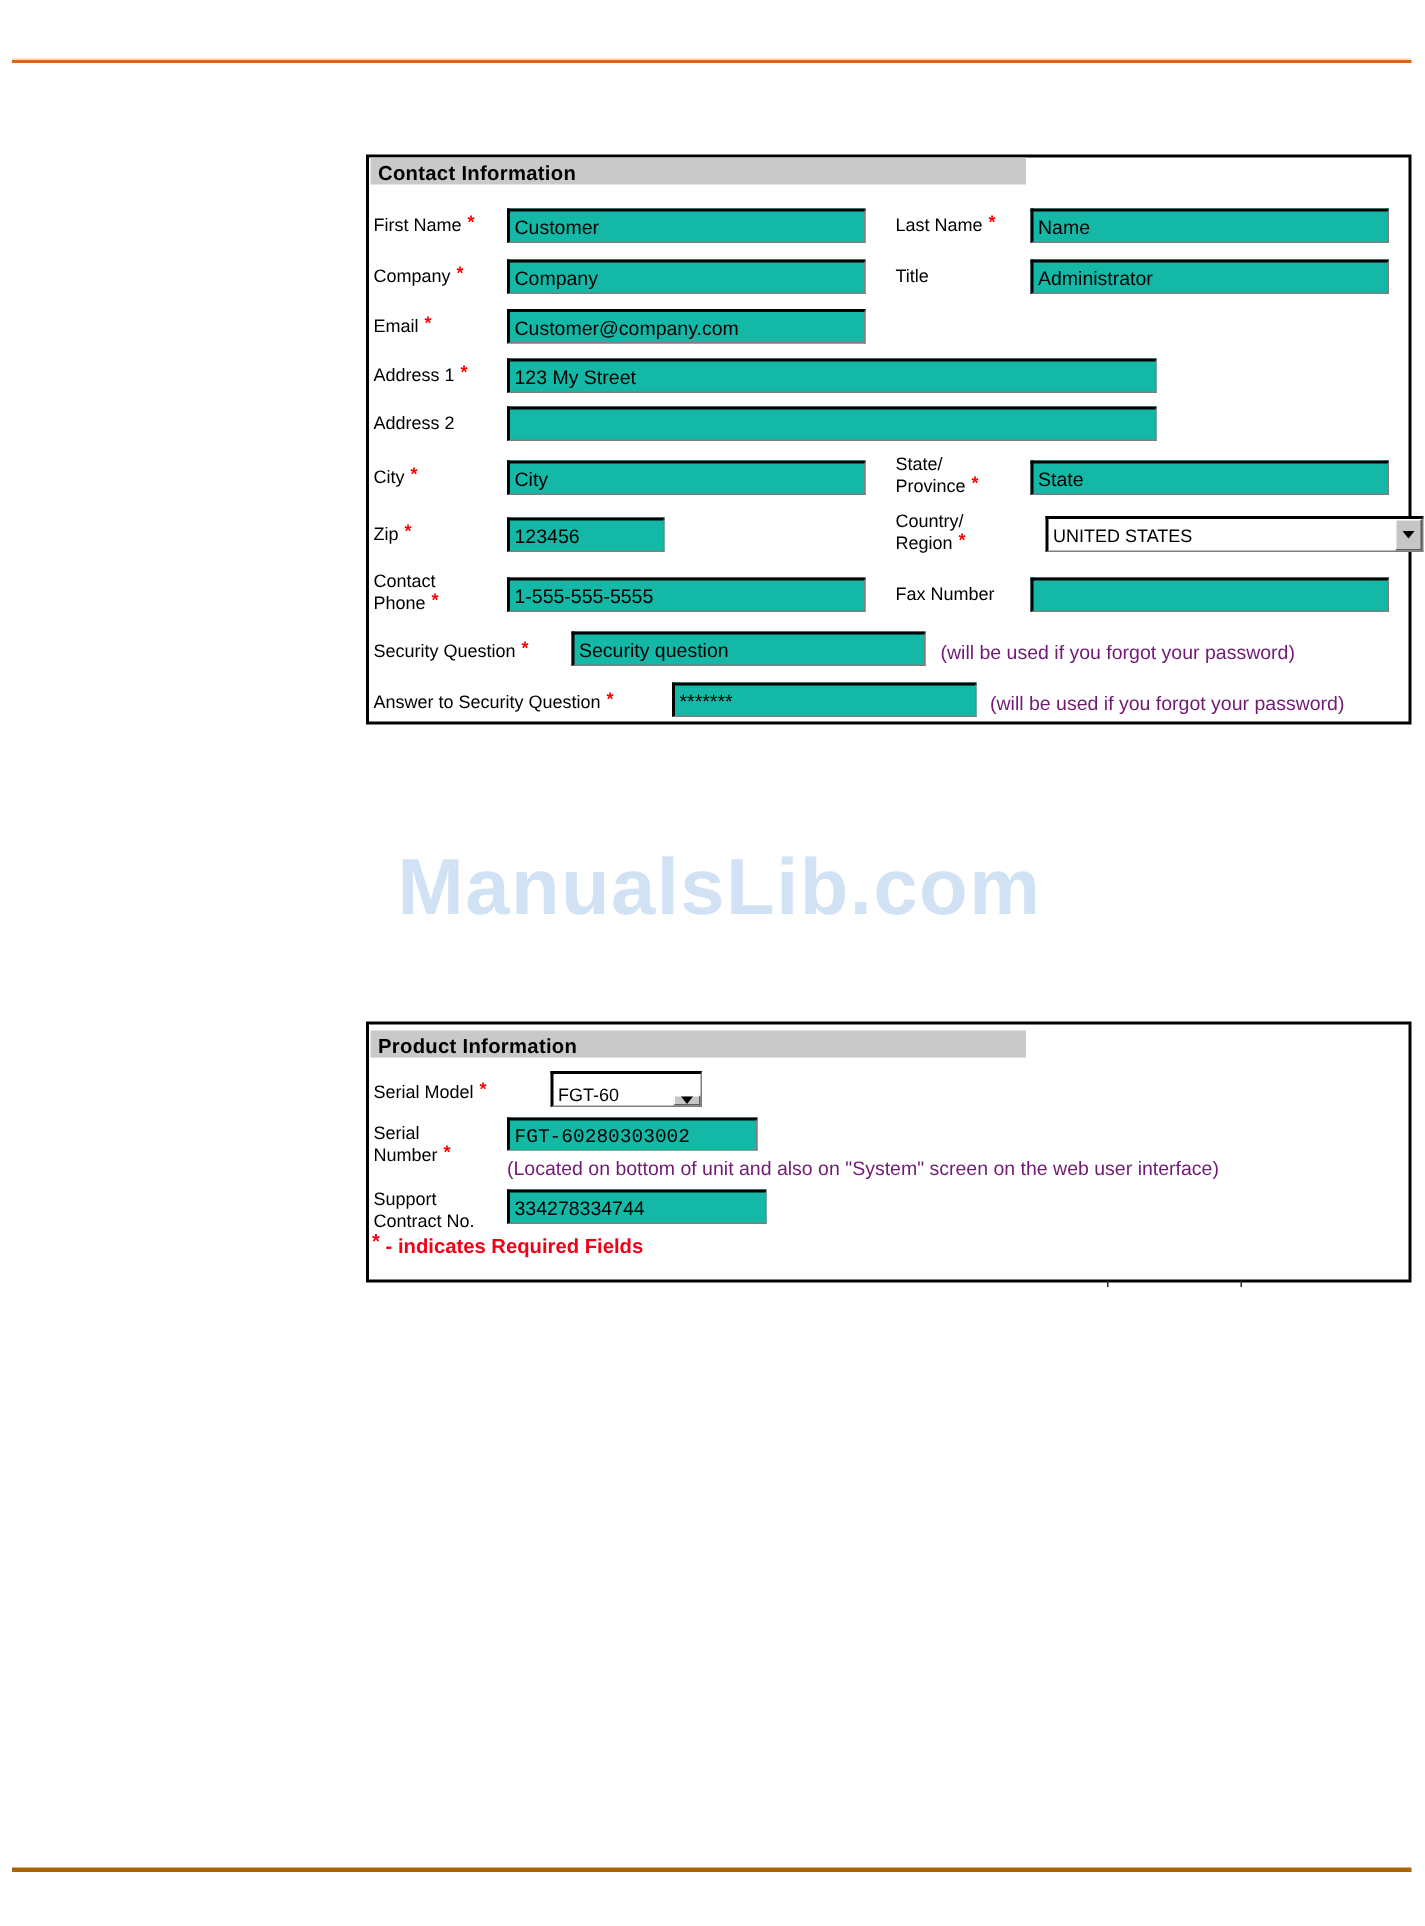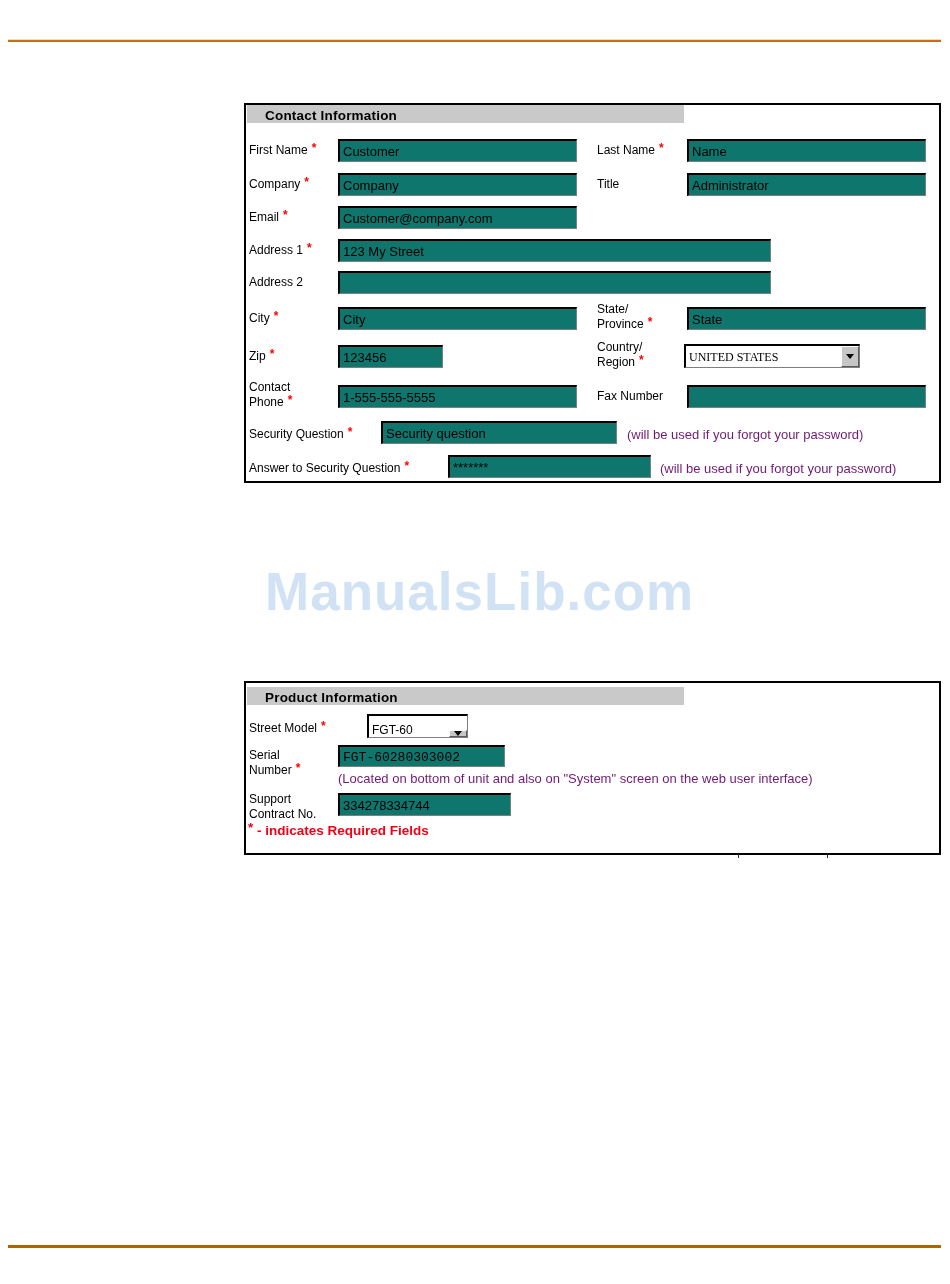--- a/index.html
+++ b/index.html
@@ -8,27 +8,27 @@
     font-family:"Liberation Sans", sans-serif;overflow:hidden;
   }
   .rule{position:absolute;left:8px;width:933px;}
   .rule-top-light{top:39px;height:1px;background:#eedfb2;}
   .rule-top-orange{top:40px;height:2px;background:#cf6a15;}
   .rule-bottom{top:1245px;height:3px;background:#ac6500;}
 
   .panel{position:absolute;left:244px;width:697px;background:#fff;border:2px solid #000;box-sizing:border-box;}
   .panel-header{
     position:absolute;left:1px;width:437px;height:18px;background:#c9c9c9;
-    font-size:13.5px;font-weight:bold;color:#000;line-height:22px;padding-left:18px;
+    font-size:13.5px;font-weight:bold;color:#000;line-height:22px;padding-left:5px;
     box-sizing:border-box;letter-spacing:.2px;
   }
   .lbl{position:absolute;font-size:12px;color:#000;white-space:nowrap;line-height:15px;}
   .req{color:#ff0000;font-weight:bold;font-size:12px;margin-left:4px;position:relative;top:-2px;}
   .tf{
-    position:absolute;background:#0f766e;color:#000;
+    position:absolute;background:#14b8a6;color:#000;
     border-top:2px solid #000;border-left:2px solid #000;
     border-right:1px solid #7e7e7e;border-bottom:1px solid #7e7e7e;
     font-family:"Liberation Sans",sans-serif;font-size:13px;
     height:23px;padding:1px 3px 0 3px;box-sizing:border-box;margin:0;outline:none;
   }
   .sel{
     position:absolute;background:#fff;display:flex;align-items:stretch;
     border-top:2px solid #000;border-left:2px solid #000;
     border-right:1px solid #7e7e7e;border-bottom:1px solid #7e7e7e;
     height:24px;box-sizing:border-box;cursor:default;
@@ -74,21 +74,21 @@
   <input class="tf" style="left: 92px; top: 166px; width: 433px;" value="">
 
   <span class="lbl" style="left:3px;top:206px;"><span>City</span><span class="req">*</span></span>
   <input class="tf" style="left: 92px; top: 202px; width: 239px;" value="City">
   <span class="lbl" style="left:351px;top:197px;"><span>State/</span><br><span>Province</span><span class="req">*</span></span>
   <input class="tf" style="left: 441px; top: 202px; width: 239px;" value="State">
 
   <span class="lbl" style="left:3px;top:244px;"><span>Zip</span><span class="req">*</span></span>
   <input class="tf" style="left: 92px; top: 240px; width: 105px;" value="123456">
   <span class="lbl" style="left:351px;top:235px;"><span>Country/</span><br><span>Region</span><span class="req">*</span></span>
-  <div class="sel" style="left:438px;top:239px;width:176px;font-family:Liberation Serif, serif;">
+  <div class="sel" style="left:451px;top:239px;width:252px;">
     <span class="sel-text">UNITED STATES</span>
     <span class="sel-btn">
         <span class="sel-arrow"></span>
       </span>
   </div>
 
   <span class="lbl" style="left:3px;top:275px;"><span>Contact</span><br><span>Phone</span><span class="req">*</span></span>
   <input class="tf" style="left: 92px; top: 280px; width: 239px;" value="1-555-555-5555">
   <span class="lbl" style="left:351px;top:284px;">Fax Number</span>
   <input class="tf" style="left: 441px; top: 280px; width: 239px;" value="">
@@ -100,21 +100,21 @@
   <span class="lbl" style="left:3px;top:356px;"><span>Answer to Security Question</span><span class="req">*</span></span>
   <input class="tf" style="left: 202px; top: 350px; width: 203px;" value="*******">
   <span class="note" style="left:414px;top:356px;">(will be used if you forgot your password)</span>
 </div>
 
 <div class="watermark">ManualsLib.com</div>
 
 <div class="panel" style="top:681px;height:174px;">
   <div class="panel-header" style="top:4px;">Product Information</div>
 
-  <span class="lbl" style="left:3px;top:38px;"><span>Street Model</span><span class="req">*</span></span>
+  <span class="lbl" style="left:3px;top:38px;"><span>Serial Model</span><span class="req">*</span></span>
   <div class="sel" style="left:121px;top:31px;width:101px;align-items:flex-end;">
     <span class="sel-text">FGT-60</span>
     <span class="sel-btn">
         <span class="sel-arrow"></span>
       </span>
   </div>
 
   <span class="lbl" style="left:3px;top:65px;"><span>Serial</span><br><span>Number</span><span class="req">*</span></span>
   <input class="tf" style="left: 92px; top: 62px; width: 167px; height: 22px; font-family: Liberation Mono, monospace;" value="FGT-60280303002">
   <span class="note" style="left:92px;top:88px;">(Located on bottom of unit and also on "System" screen on the web user interface)</span>

